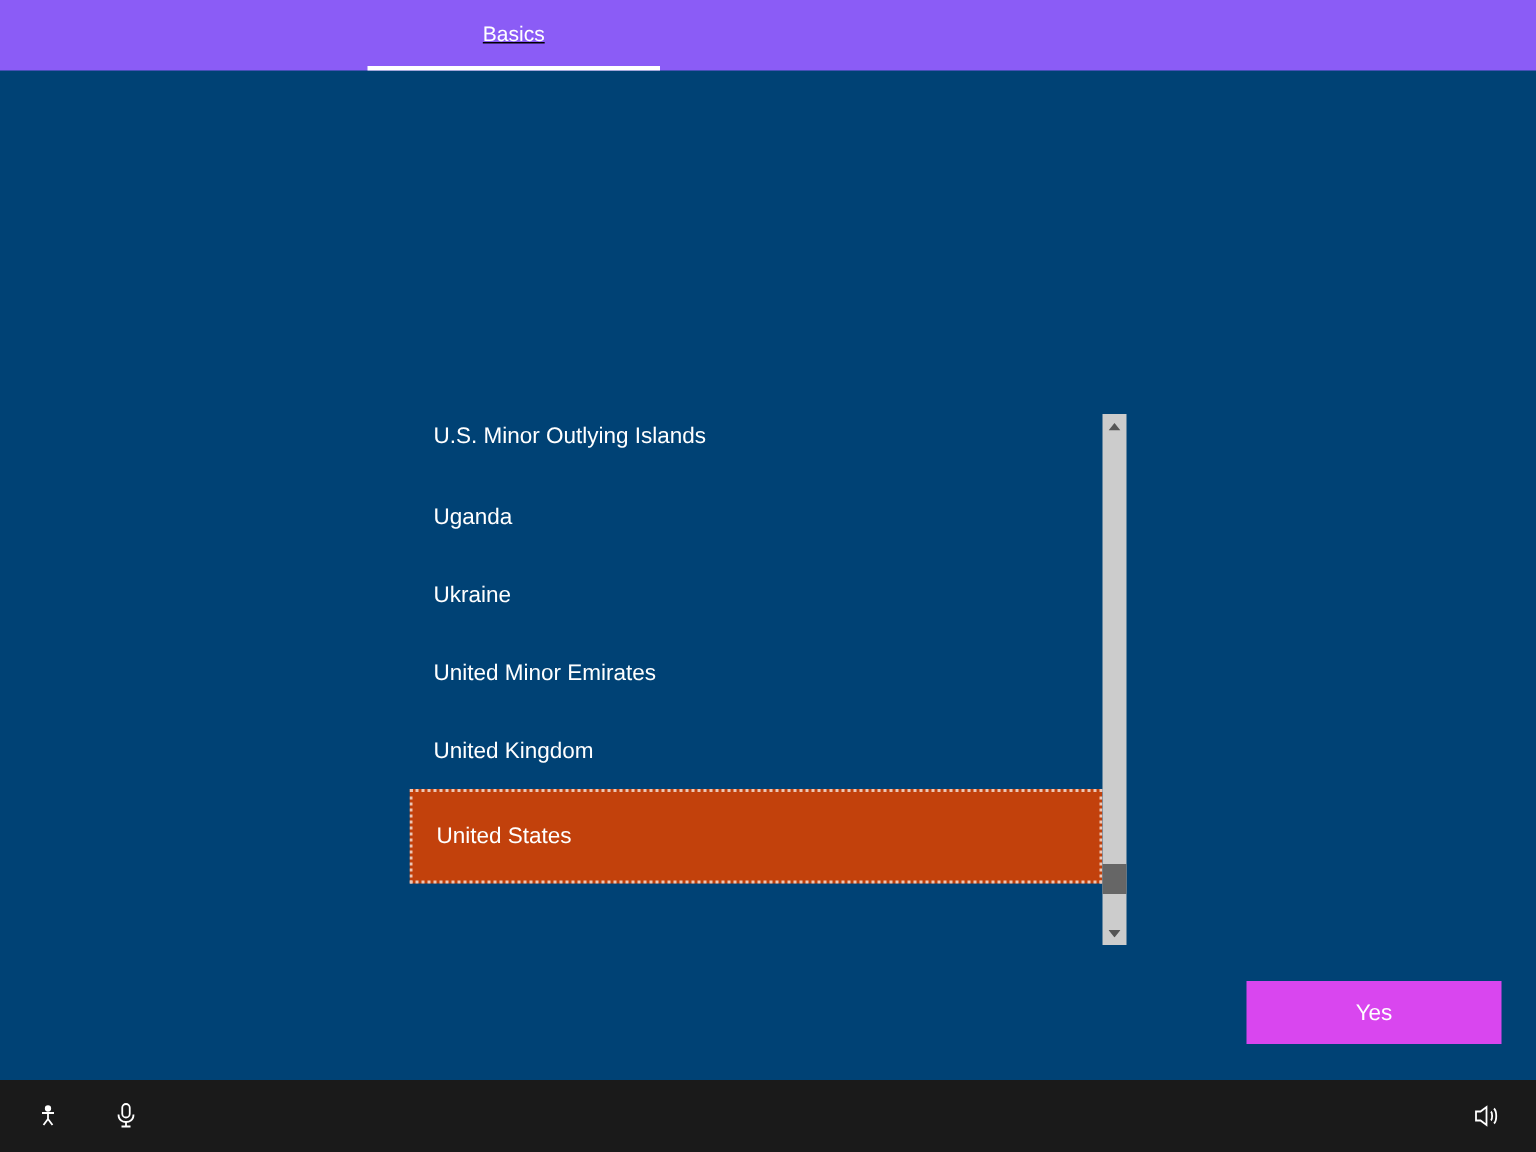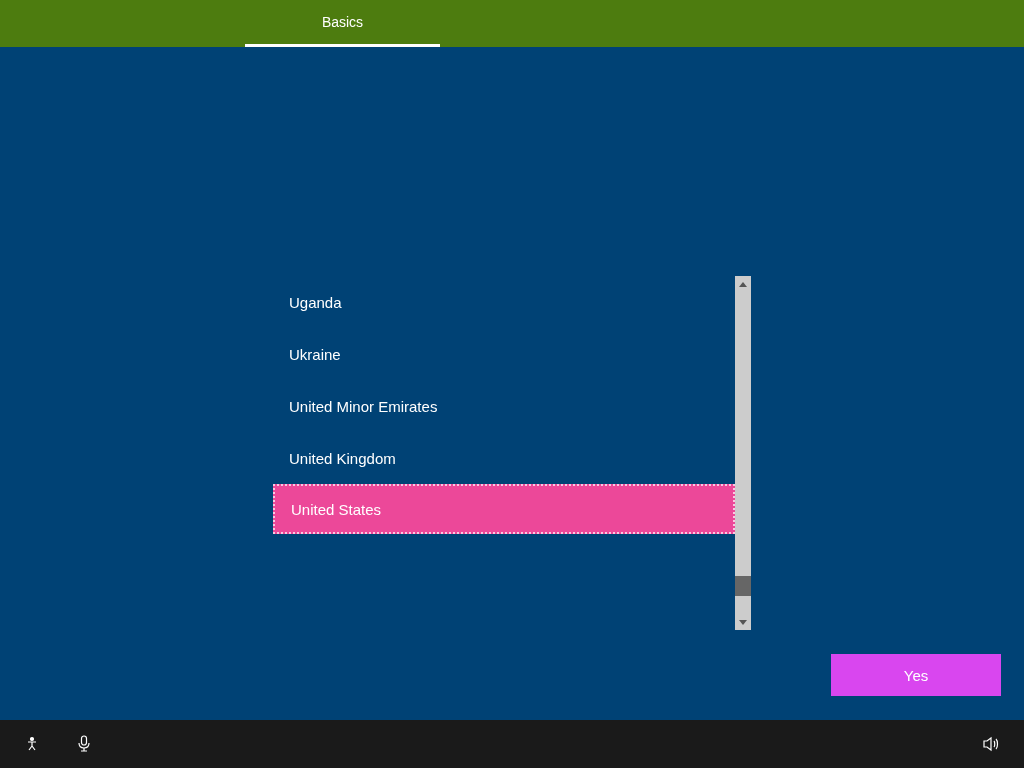--- a/index.html
+++ b/index.html
@@ -11,23 +11,24 @@
       width: 1024px;
       height: 768px;
       background: #004275;
       font-family: 'Segoe UI', 'Segoe UI Light', sans-serif;
       overflow: hidden;
       position: relative;
     }
     .top-bar {
       width: 100%;
       height: 47px;
-      background: #4d7c0f;
+      background: #8b5cf6;
       display: flex;
       align-items: stretch;
+      text-decoration: underline;
     }
     .tab {
       margin-left: 245px;
       width: 195px;
       display: flex;
       align-items: center;
       justify-content: center;
       color: #ffffff;
       font-size: 14px;
       font-weight: 400;
@@ -69,23 +70,23 @@
       font-size: 15px;
       font-weight: 400;
       cursor: pointer;
     }
     .list-item.first {
       height: 42px;
       align-items: flex-start;
       padding-top: 6px;
     }
     .list-item.selected {
-      background: #ec4899;
+      background: #c2410c;
       border: 2px dotted rgba(255,255,255,0.7);
-      height: 50px;
+      height: 63px;
     }
     .scrollbar {
       width: 16px;
       height: 100%;
       background: #cccccc;
       position: relative;
     }
     .scroll-arrow {
       width: 16px;
       height: 16px;
@@ -163,20 +164,23 @@
 <div class="top-bar">
   <div class="tab">
     <span>Basics</span>
   </div>
 </div>
 
 <div class="main-content">
 
   <div class="list-container">
     <div class="region-list">
+      <div class="list-item first">
+        <span>U.S. Minor Outlying Islands</span>
+      </div>
       <div class="list-item">
         <span>Uganda</span>
       </div>
       <div class="list-item">
         <span>Ukraine</span>
       </div>
       <div class="list-item">
         <span>United Minor Emirates</span>
       </div>
       <div class="list-item">

